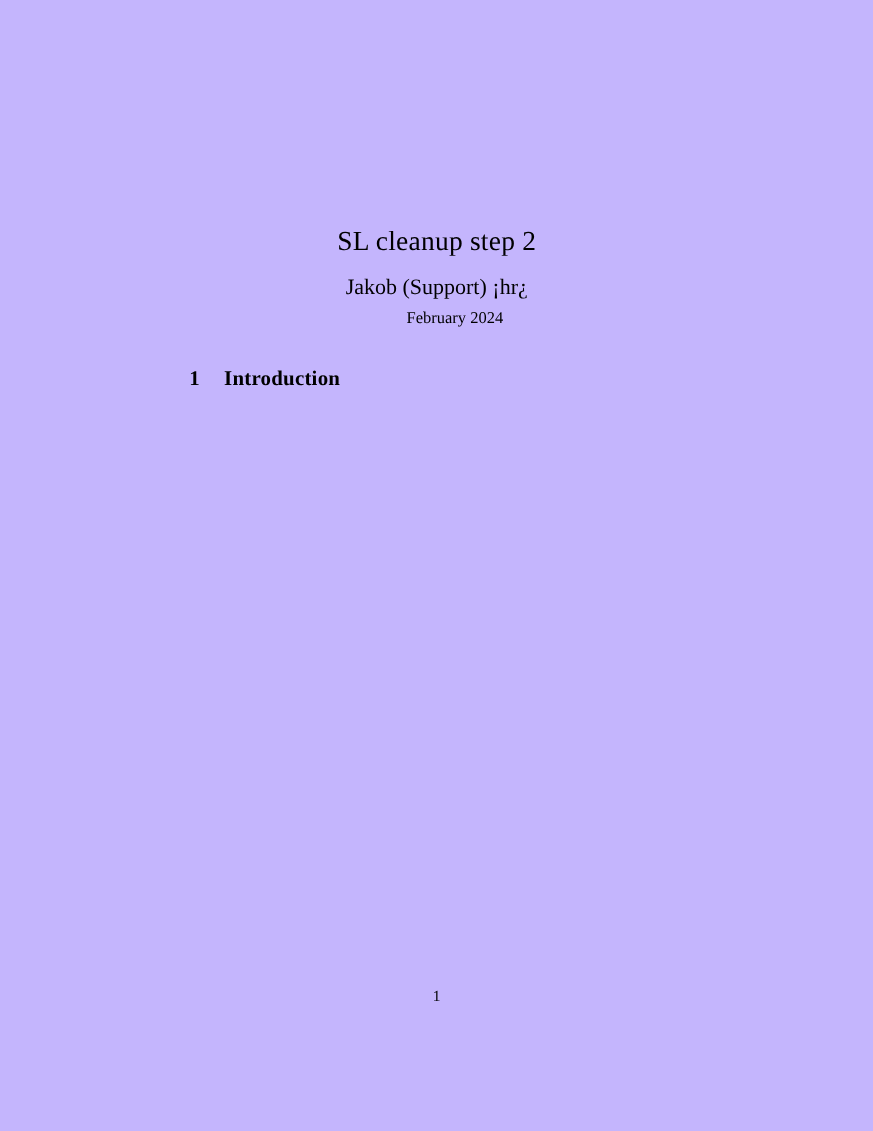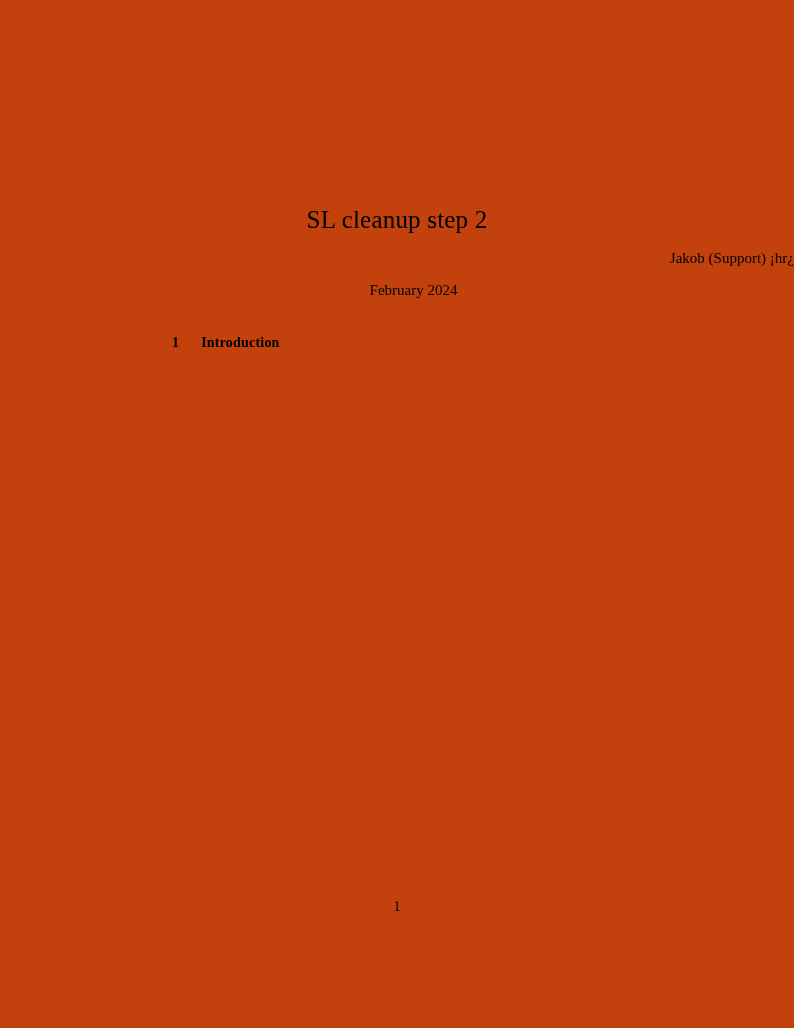--- a/index.html
+++ b/index.html
@@ -4,59 +4,59 @@
 <style>
   html, body {
     margin: 0;
     padding: 0;
     background: #ffffff;
   }
   .page {
     position: relative;
     width: 794px;
     height: 1028px;
-    background: #c2410c;
+    background: #c4b5fd;
     color: #000000;
     font-family: "Liberation Serif", "DejaVu Serif", serif;
     overflow: hidden;
   }
   .doc-title {
     position: absolute;
     top: 206px;
     left: 0;
     right: 0;
     text-align: center;
     font-size: 25px;
     line-height: 1.1;
     letter-spacing: 0.2px;
   }
   .doc-author {
     position: absolute;
     top: 250px;
     left: 0;
     right: 0;
-    text-align: right;
-    font-size: 15px;
+    text-align: center;
+    font-size: 20px;
     line-height: 1.1;
   }
   .doc-date {
     position: absolute;
     top: 282px;
     left: 0;
     right: 0;
     text-align: center;
     font-size: 15px;
     line-height: 1.1;
     margin-left: 33px;
   }
   .section-heading {
     position: absolute;
     top: 335px;
     left: 172px;
-    font-size: 14px;
+    font-size: 19px;
     font-weight: bold;
     line-height: 1.1;
     letter-spacing: 0.2px;
   }
   .section-number {
     display: inline-block;
     margin-right: 22px;
   }
   .page-number {
     position: absolute;

